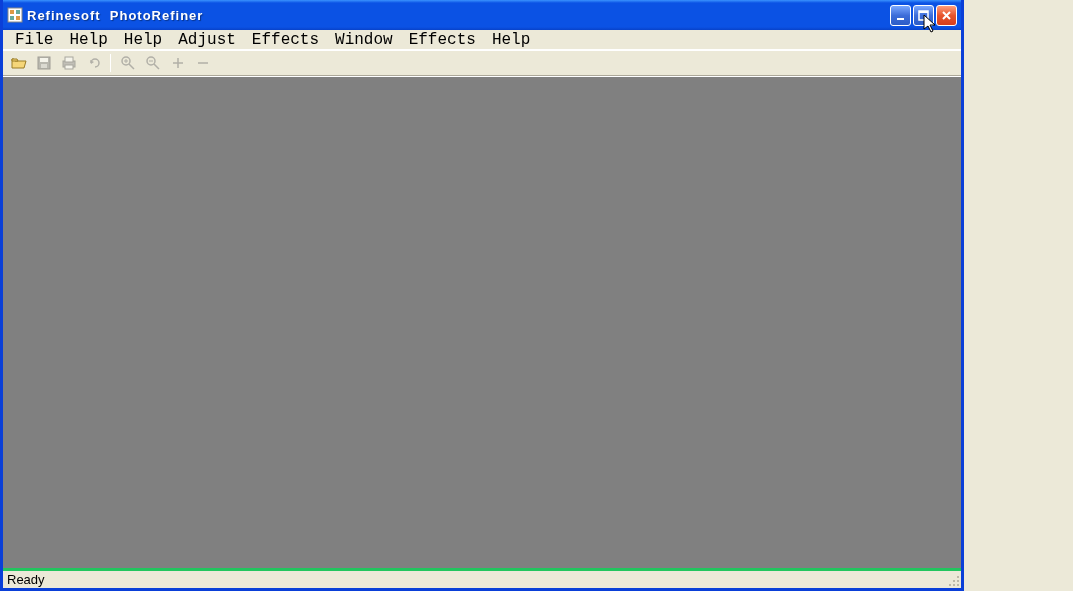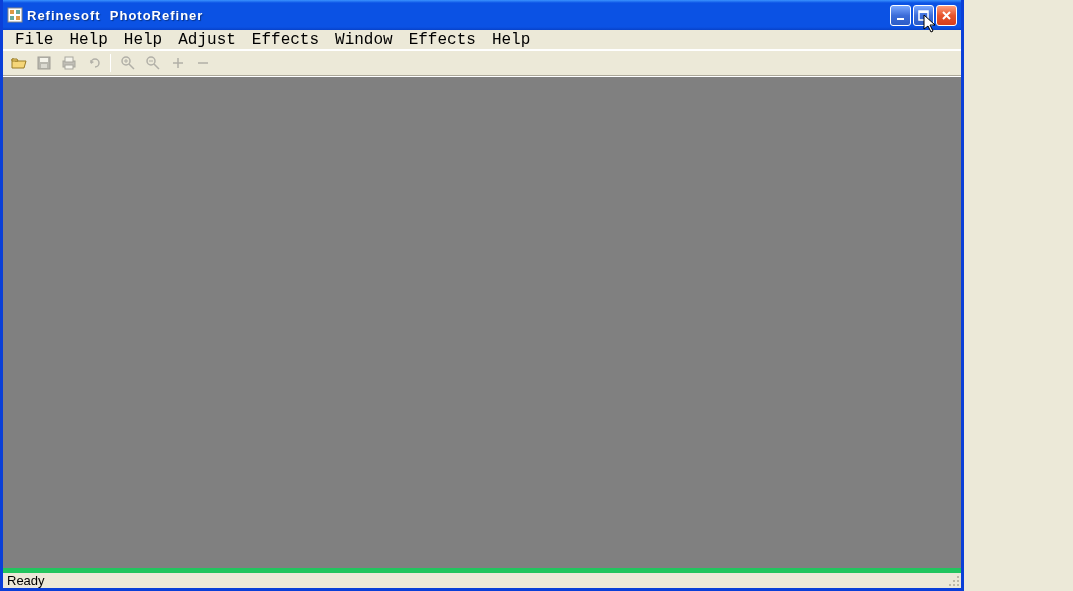--- a/index.html
+++ b/index.html
@@ -112,21 +112,21 @@
       border-right: 1px solid #ffffff;
     }
     .workspace {
       flex: 1;
       background: #808080;
       border-top: 1px solid #ffffff;
     }
     .statusbar {
       height: 20px;
       background: #ece9d8;
-      border-top: 5px solid #22c55e;
+      border-top: 3px solid #22c55e;
       display: flex;
       align-items: center;
       padding-left: 4px;
       font-size: 13px;
       font-family: Tahoma, sans-serif;
       position: relative;
     }
     .resize-grip {
       position: absolute;
       right: 0;

